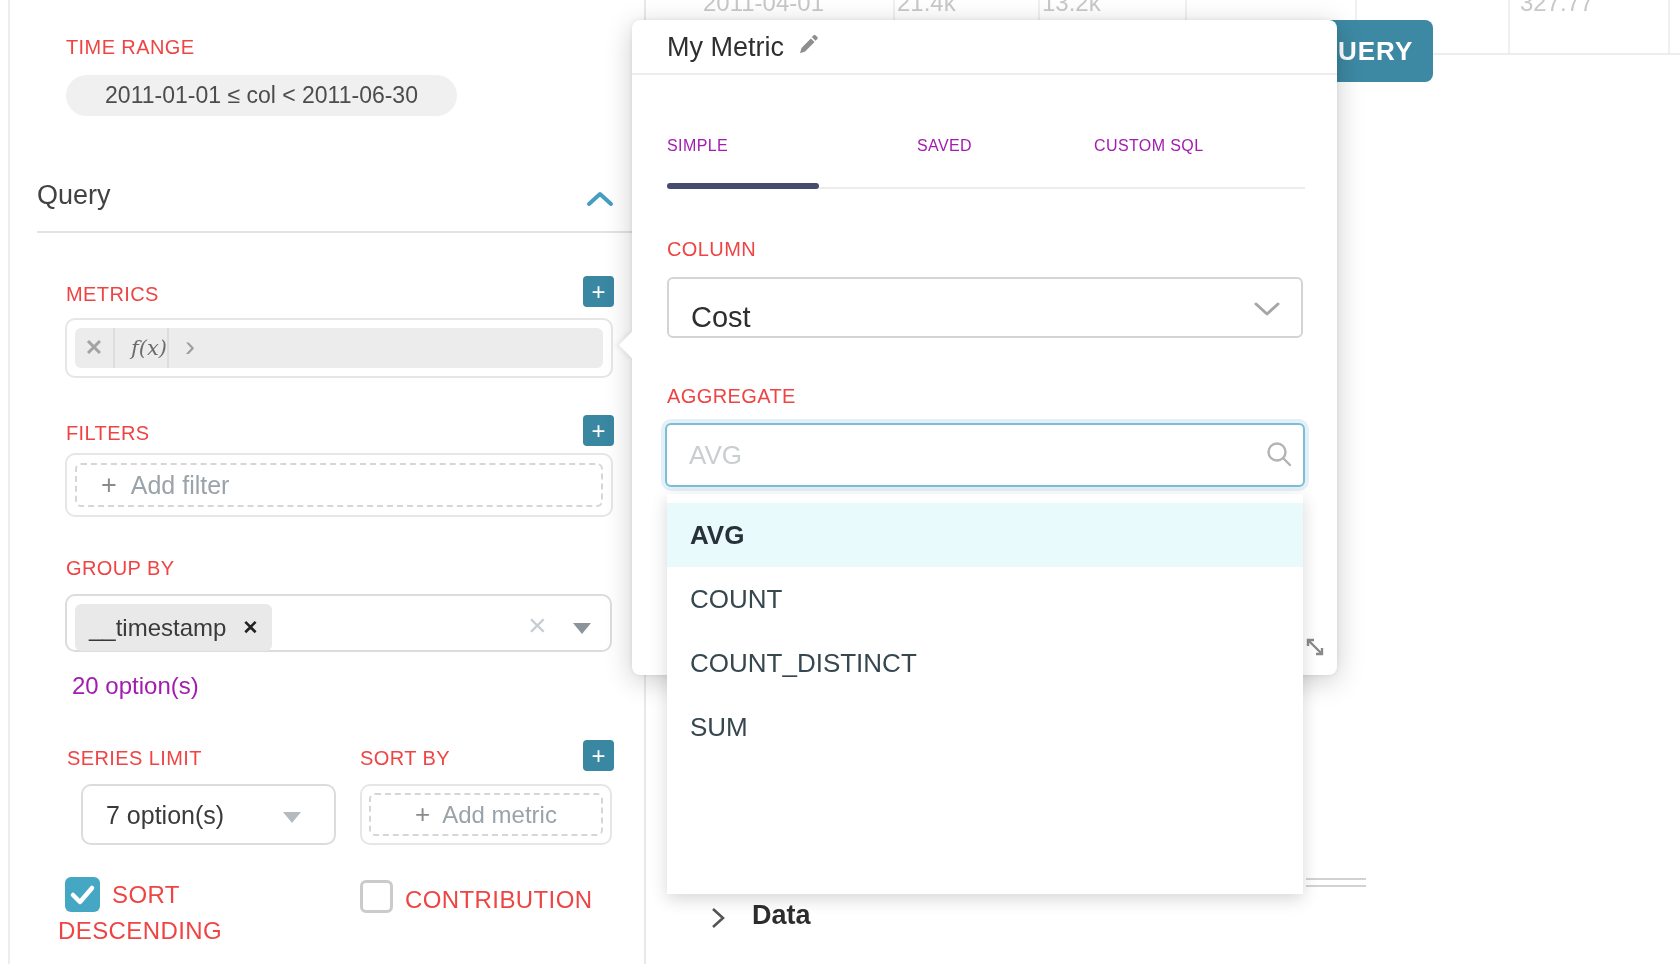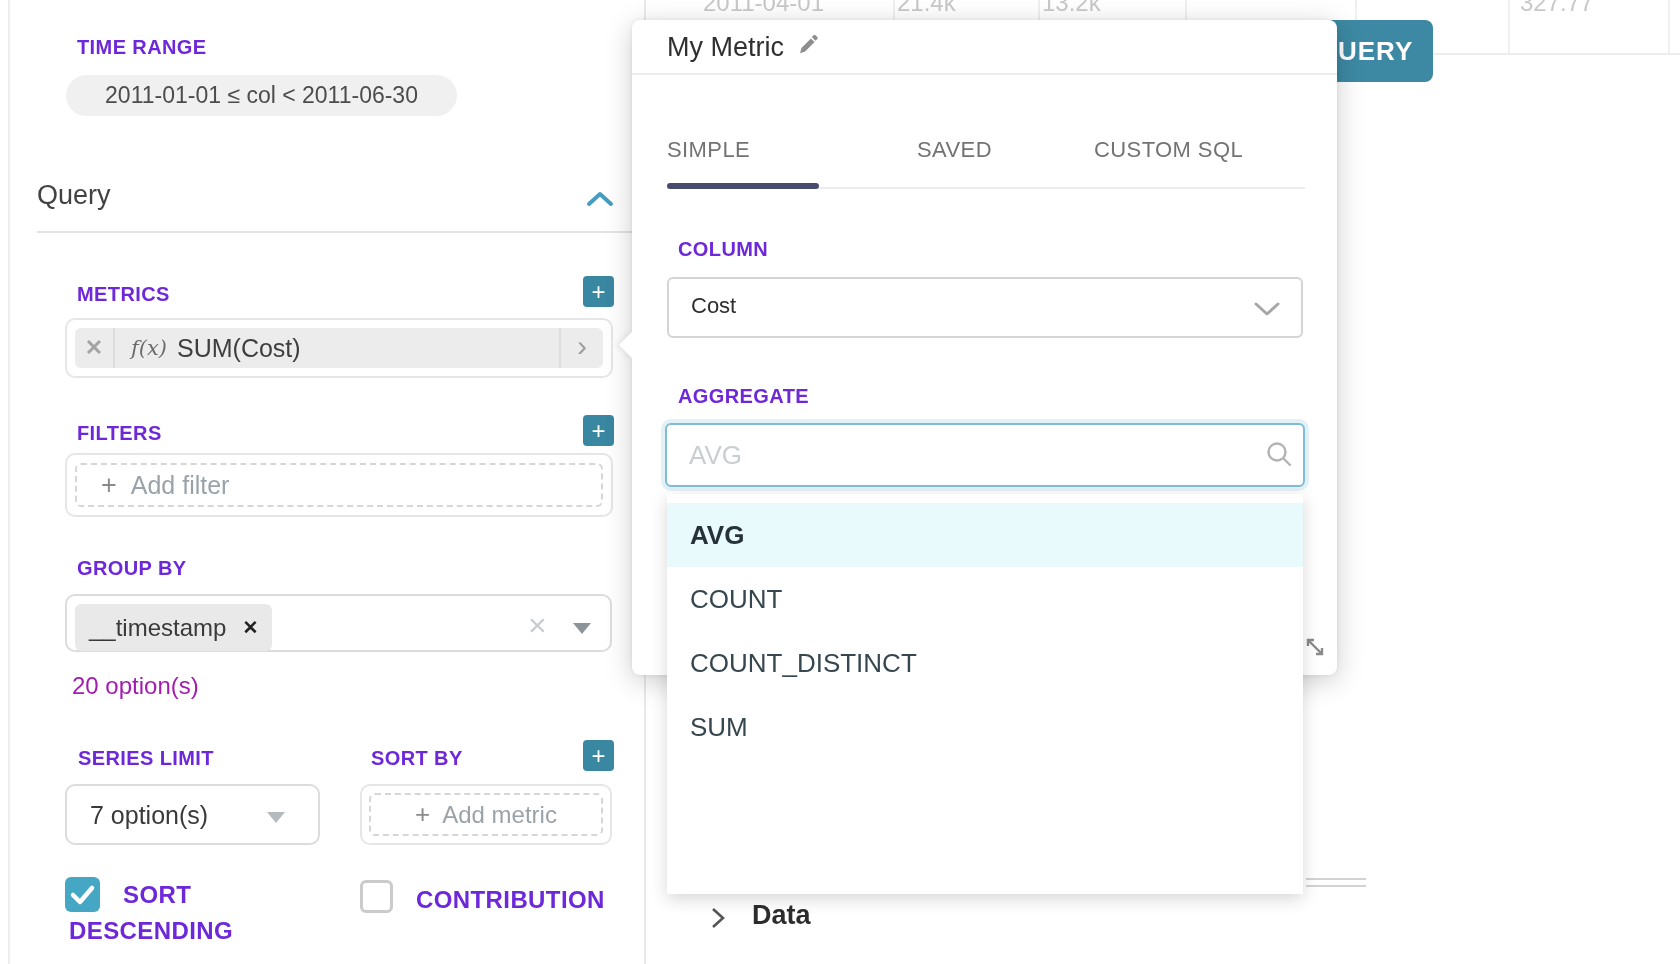--- a/index.html
+++ b/index.html
@@ -1,37 +1,37 @@
 <!DOCTYPE html>
 <html><head>
 <meta charset="utf-8">
 <style>
   html,body{margin:0;padding:0;background:#fff;}
   #canvas{position:relative;width:1680px;height:964px;overflow:hidden;background:#fff;
           font-family:"Liberation Sans",sans-serif;color:#333;}
   .abs{position:absolute;}
-  .lbl{font-size:20px;color:#6d28d9;letter-spacing:.4px;font-weight:700;white-space:nowrap;margin-left:11px;}
+  .lbl{font-size:20px;color:#ef4444;letter-spacing:.4px;font-weight:400;white-space:nowrap;}
   .hint{font-size:24px;color:#a21caf;white-space:nowrap;}
   .vline{width:2px;background:#f0f0f0;top:0;height:53px;}
   .fadetxt{font-size:24px;color:#c8c8c8;line-height:31px;white-space:nowrap;}
   .addbtn{width:31px;height:31px;background:#3a87a2;border-radius:4px;color:#fff;
           display:flex;align-items:center;justify-content:center;font-size:24px;line-height:1;cursor:pointer;}
   .ctrlbox{border:2px solid #e6e6e6;border-radius:10px;background:#fff;box-sizing:border-box;}
   .dashbox{border:2px dashed #d6d6d6;border-radius:6px;box-sizing:border-box;
            display:flex;align-items:center;color:#9aa3a9;font-size:25px;}
   .dashplus{color:#8a8a8a;font-size:27px;font-weight:400;margin-right:14px;}
   .selbox{border:2px solid #dcdcdc;border-radius:10px;background:#fff;box-sizing:border-box;}
   .caret-down{width:0;height:0;border-left:9px solid transparent;border-right:9px solid transparent;
               border-top:11px solid #8d9499;}
   .pill-x{color:#a3a3a3;font-size:22px;font-weight:700;}
   .popover{left:632px;top:20px;width:705px;height:655px;background:#fff;border-radius:8px;
            box-shadow:0 6px 28px rgba(0,0,0,.20), 0 0 4px rgba(0,0,0,.08);z-index:10;}
   .pop-arrow{left:-9px;top:315px;width:20px;height:20px;background:#fff;transform:rotate(45deg);
              box-shadow:-3px 3px 4px rgba(0,0,0,.05);}
-  .tab{font-size:22px;color:#737373;letter-spacing:.4px;cursor:pointer;white-space:nowrap;}
+  .tab{font-size:16px;color:#a21caf;letter-spacing:.4px;cursor:pointer;white-space:nowrap;}
   .bigselect{border:2px solid #d4d4d4;border-radius:6px;background:#fff;box-sizing:border-box;}
   .dropdown{left:667px;top:494px;width:636px;height:400px;background:#fff;z-index:20;
             box-shadow:0 5px 16px rgba(0,0,0,.16);padding-top:9px;box-sizing:border-box;}
   .dd-item{height:64px;display:flex;align-items:center;padding-left:23px;font-size:26px;
            color:#37474f;cursor:pointer;}
   .dd-item.hl{background:#e9fafd;font-weight:700;color:#263238;}
   .chkbox{box-sizing:border-box;border-radius:6px;cursor:pointer;}
   .runbtn{left:1240px;top:20px;width:193px;height:62px;background:#3d89a3;border-radius:8px;
           z-index:5;cursor:pointer;}
   .runbtn span{position:absolute;left:98px;top:16px;color:#fff;font-size:26px;font-weight:700;letter-spacing:1px;}
@@ -96,21 +96,20 @@
   <div class="abs lbl" style="left:66px;top:283px;">METRICS</div>
   <div class="abs addbtn" style="left:583px;top:276px;">
     <span>+</span>
   </div>
   <div class="abs ctrlbox" style="left:65px;top:318px;width:548px;height:60px;">
     <div style="position:absolute;left:8px;top:8px;right:8px;bottom:8px;background:#ececec;border-radius:6px;display:flex;align-items:center;cursor:pointer;">
       <div style="width:38px;display:flex;align-items:center;justify-content:center;border-right:2px solid #dddddd;align-self:stretch;">
         <span class="pill-x">✕</span>
       </div>
       <span class="fx" style="margin-left:16px;">f(x)</span>
-      <span style="margin-left:10px;font-size:25px;color:#3f3f3f;flex:1;">SUM(Cost)</span>
       <div style="width:42px;display:flex;align-items:center;justify-content:center;border-left:2px solid #dddddd;align-self:stretch;">
         <span style="font-size:30px;color:#9e9e9e;line-height:1;transform:translateY(-2px);">›</span>
       </div>
     </div>
   </div>
 
   <div class="abs lbl" style="left:66px;top:422px;">FILTERS</div>
   <div class="abs addbtn" style="left:583px;top:415px;">
     <span>+</span>
   </div>
@@ -131,21 +130,21 @@
     <span class="caret-down" style="position:absolute;left:506px;top:27px;"></span>
   </div>
   <div class="abs hint" style="left:72px;top:672px;">20 option(s)</div>
 
   <div class="abs lbl" style="left:67px;top:747px;">SERIES LIMIT</div>
   <div class="abs lbl" style="left:360px;top:747px;">SORT BY</div>
   <div class="abs addbtn" style="left:583px;top:740px;">
     <span>+</span>
   </div>
 
-  <div class="abs selbox" style="left:65px;top:784px;width:255px;height:61px;cursor:pointer;">
+  <div class="abs selbox" style="left:81px;top:784px;width:255px;height:61px;cursor:pointer;">
     <span style="position:absolute;left:23px;top:15px;font-size:25px;color:#3a3a3a;">7 option(s)</span>
     <span class="caret-down" style="position:absolute;left:200px;top:26px;border-top-color:#b4babd;"></span>
   </div>
 
   <div class="abs ctrlbox" style="left:360px;top:784px;width:252px;height:61px;">
     <div class="dashbox" style="position:absolute;left:7px;top:7px;right:7px;bottom:7px;justify-content:center;font-size:24px;cursor:pointer;">
       <span class="dashplus" style="font-size:26px;margin-right:12px;">+</span>
       <span>Add metric</span>
     </div>
   </div>
@@ -177,21 +176,21 @@
     <div class="abs" style="left:0;top:53px;width:705px;height:2px;background:#ededed;"></div>
 
     <span class="abs tab" style="left:35px;top:117px;">SIMPLE</span>
     <span class="abs tab" style="left:285px;top:117px;">SAVED</span>
     <span class="abs tab" style="left:462px;top:117px;">CUSTOM SQL</span>
     <div class="abs" style="left:35px;top:167px;width:638px;height:2px;background:#ececec;"></div>
     <div class="abs" style="left:35px;top:163px;width:152px;height:6px;background:#474b6e;border-radius:3px;"></div>
 
     <div class="abs lbl" style="left:35px;top:218px;">COLUMN</div>
     <div class="abs bigselect" style="left:35px;top:257px;width:636px;height:61px;cursor:pointer;">
-      <span style="position:absolute;left:22px;top:14px;font-size:22px;color:#2e2e2e;">Cost</span>
+      <span style="position:absolute;left:22px;top:22px;font-size:29px;color:#2e2e2e;">Cost</span>
       <span style="position:absolute;right:20px;top:22px;">
         <svg width="28" height="16" viewBox="0 0 28 16">
             <polyline points="3,3 14,13 25,3" fill="none" stroke="#a6a6a6" stroke-width="3" stroke-linecap="round" stroke-linejoin="round"></polyline>
           </svg>
       </span>
     </div>
 
     <div class="abs lbl" style="left:35px;top:365px;">AGGREGATE</div>
     <input class="agg" type="text" placeholder="AVG" style="">
     <span class="abs" style="right:44px;top:420px;">

